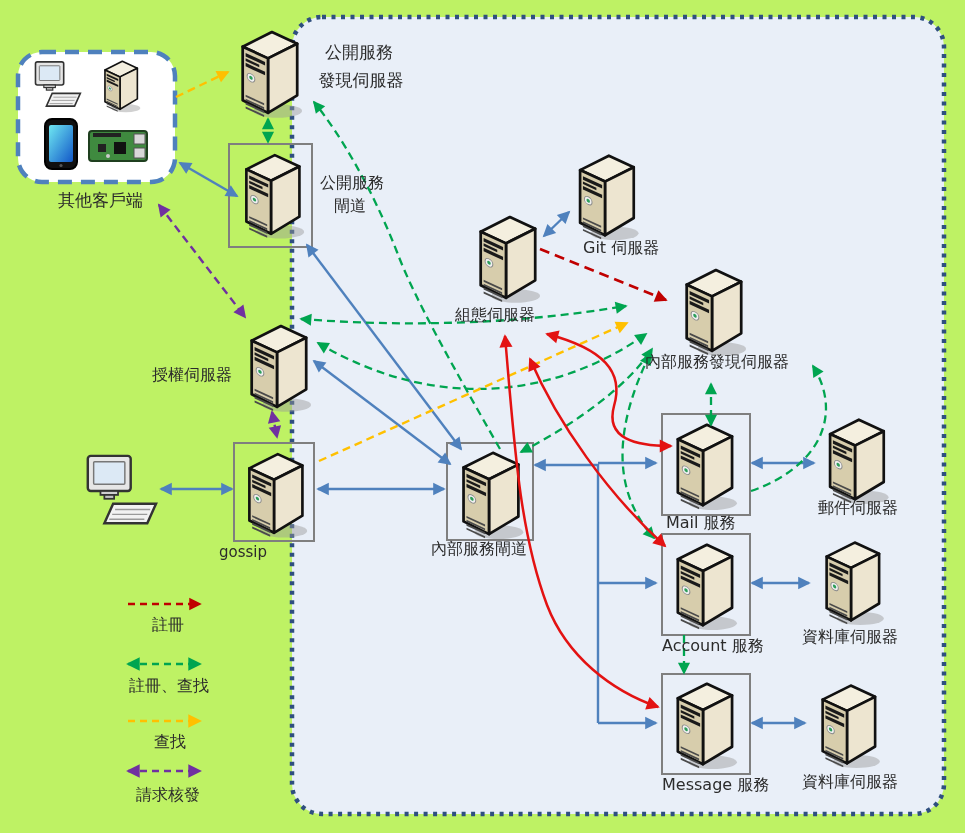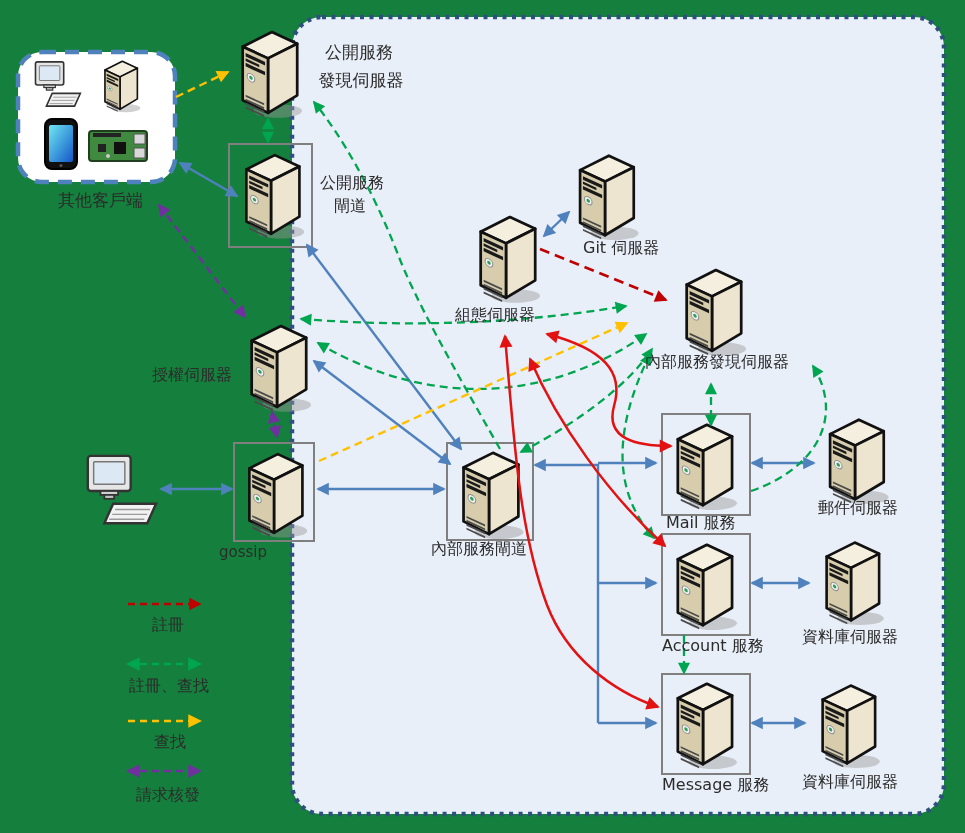--- a/index.html
+++ b/index.html
@@ -1,16 +1,16 @@
 <!DOCTYPE html>
 <html><head>
 <meta charset="utf-8">
 <style>
   html,body{margin:0;padding:0;background:#ffffff;}
-  .stage{position:relative;width:965px;height:833px;background:#15803d;overflow:hidden;
+  .stage{position:relative;width:965px;height:833px;background:#bef264;overflow:hidden;
          font-family:"DejaVu Sans",sans-serif;}
   text{font-family:"DejaVu Sans","Liberation Sans",sans-serif;fill:#2b2b2b;}
   .lbl{font-size:16px;}
   .lbl-sm{font-size:15px;}
   .lbl-lg{font-size:17px;}
   .frame{fill:none;stroke:#7F7F7F;stroke-width:2px;}
   .ab{stroke:#4F81BD;stroke-width:2.4px;fill:none;}
   .ag{stroke:#00A550;stroke-width:2.3px;fill:none;stroke-dasharray:8 5;}
   .ay{stroke:#FFC000;stroke-width:2.4px;fill:none;stroke-dasharray:8 5;}
   .ap{stroke:#7030A0;stroke-width:2.4px;fill:none;stroke-dasharray:8 5;}

